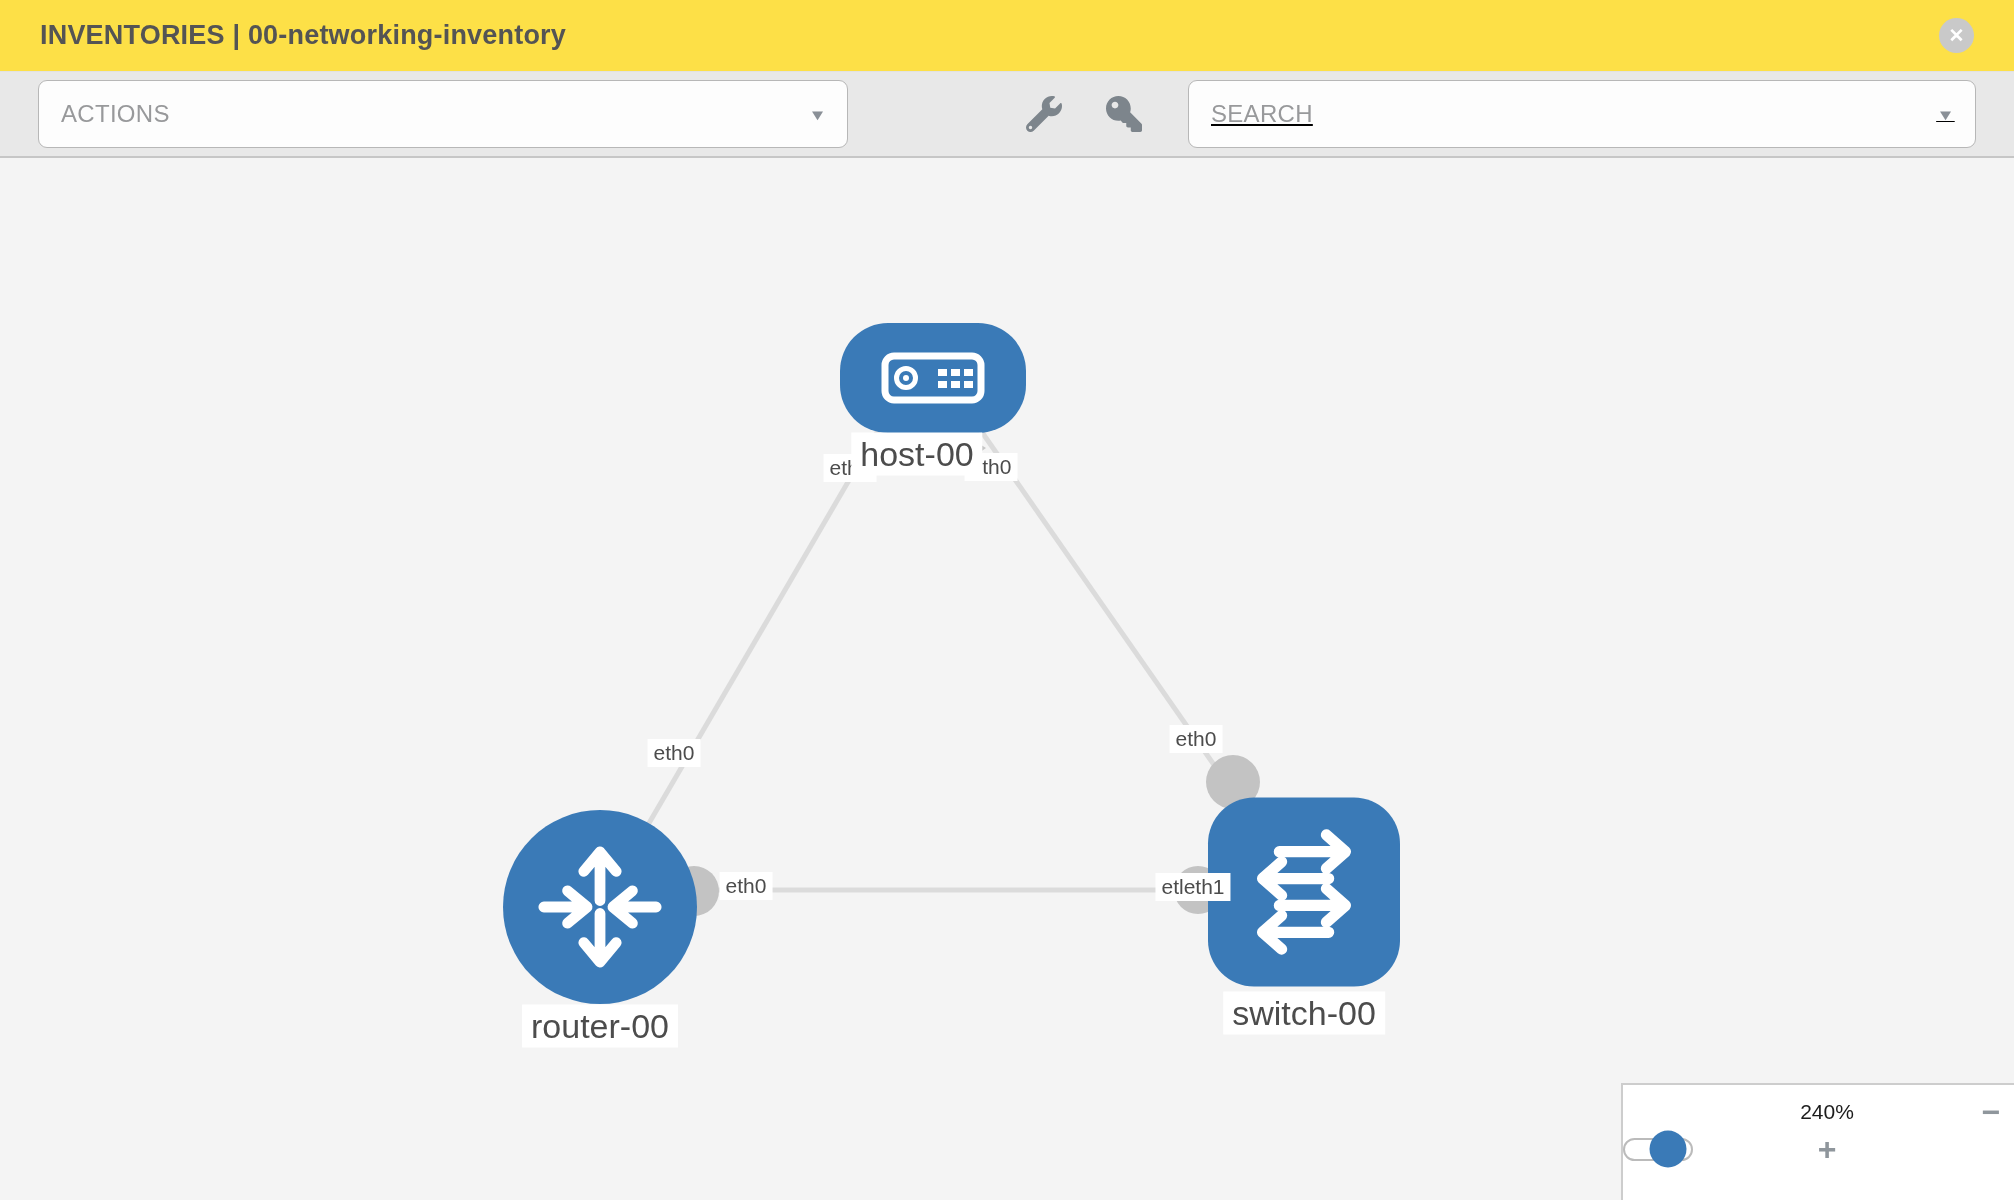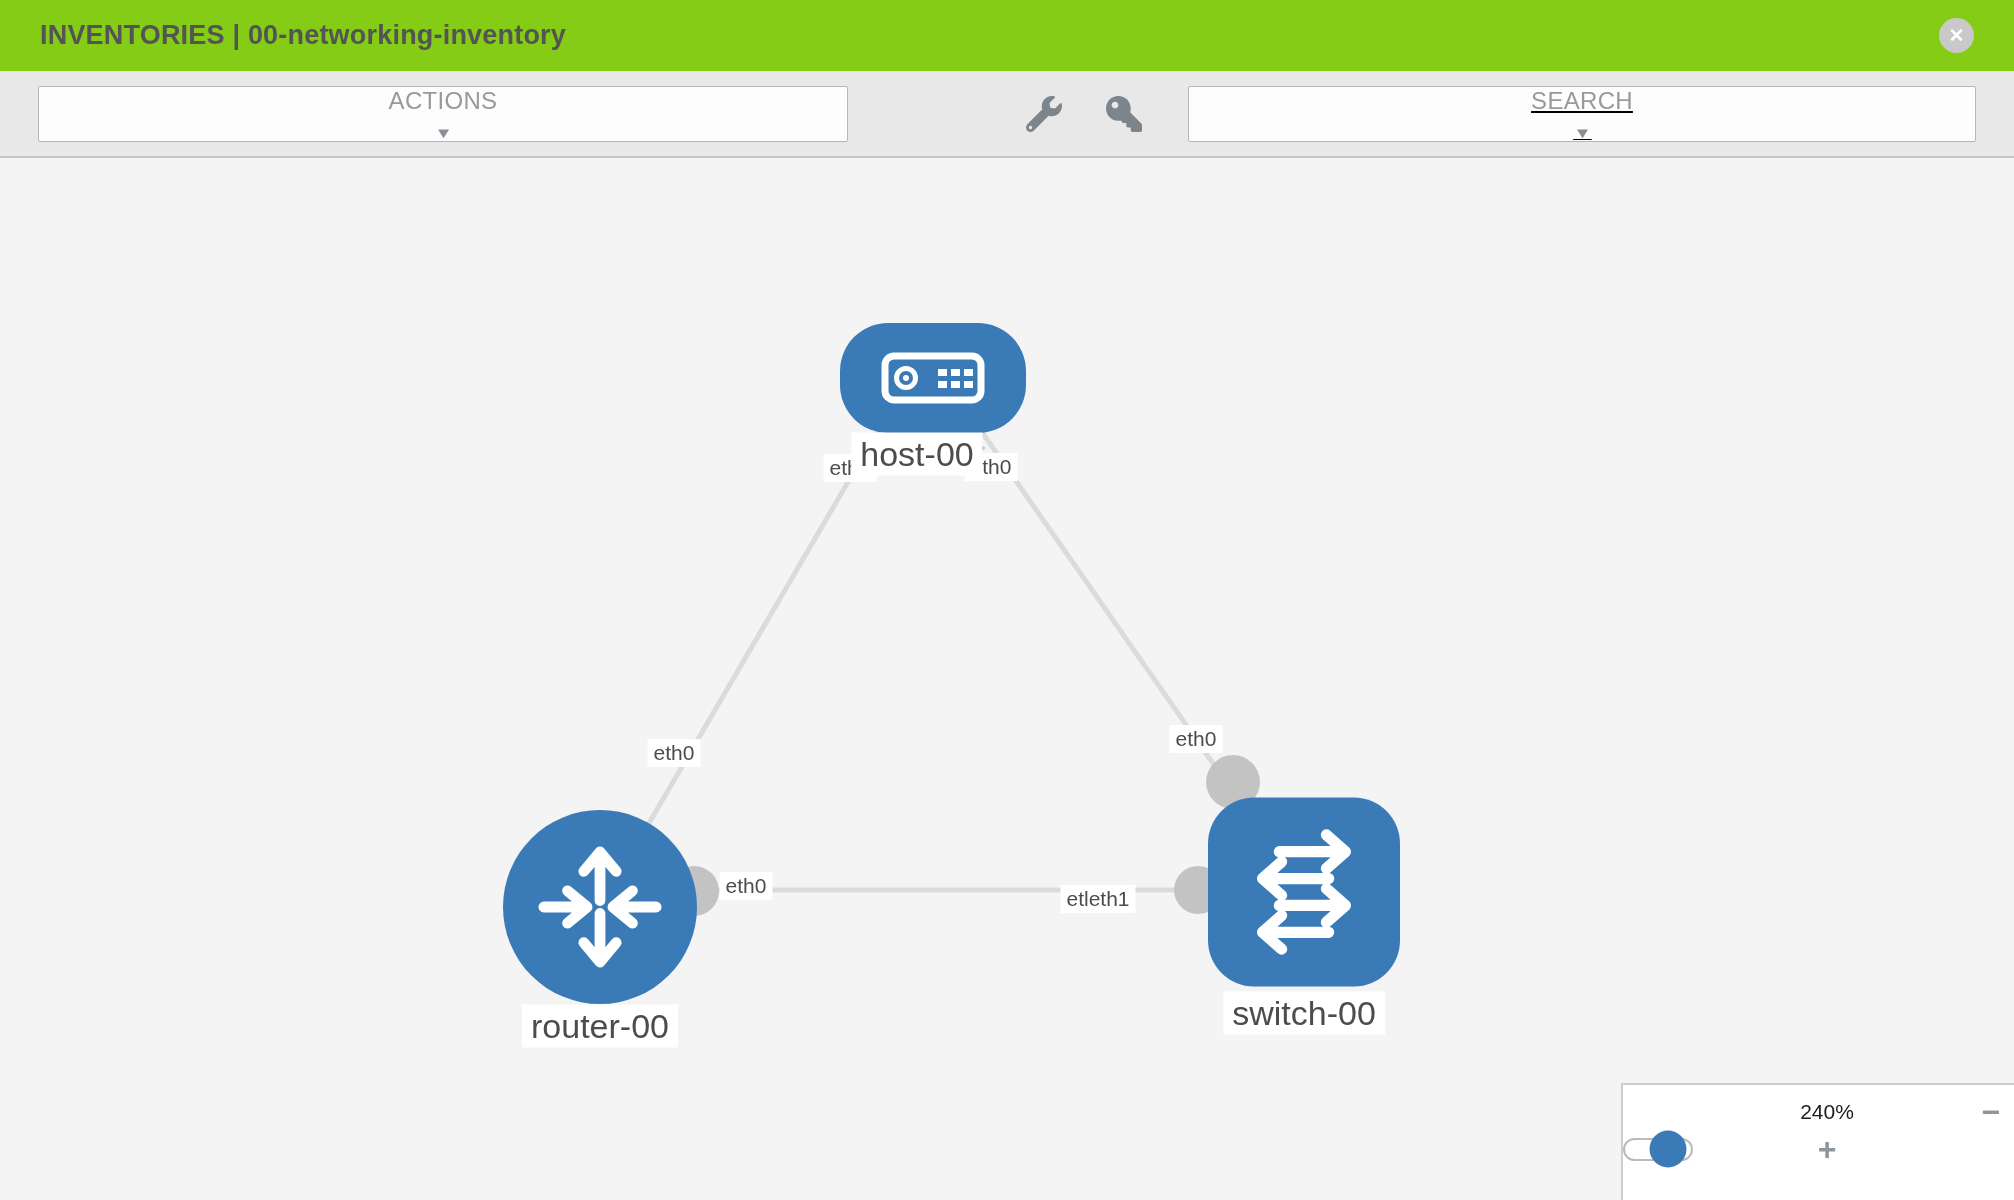--- a/index.html
+++ b/index.html
@@ -3,39 +3,39 @@
 <meta charset="utf-8">
 <style>
   * { box-sizing: border-box; margin: 0; padding: 0; }
   html, body {
     width: 2014px; height: 1200px; overflow: hidden;
     font-family: "Liberation Sans", sans-serif;
     background: #f4f4f4;
   }
   
   .header {
-    height: 72px; background: #84cc16; border-bottom: 1px solid #e2e2e2;
+    height: 72px; background: #fde047; border-bottom: 1px solid #e2e2e2;
     display: flex; align-items: center; padding: 0 40px; position: relative;
   }
   .title { font-size: 27px; font-weight: 700; color: #545454; letter-spacing: 0.2px; }
   .close-btn {
     margin-left: auto; width: 35px; height: 35px; border-radius: 50%;
     background: #c9c9c9; color: #ffffff; display: flex; align-items: center;
     justify-content: center; font-size: 19px; font-weight: 700; cursor: pointer;
     user-select: none;
   }
   
   .toolbar {
     height: 86px; background: #e8e8e8; border-bottom: 2px solid #c6c6c6;
     display: flex; align-items: center; padding: 0 38px;
   }
   .select {
-    height: 56px; background: #fdfdfd; border: 1px solid #b7b7b7; border-radius: 2px;
+    height: 68px; background: #fdfdfd; border: 1px solid #b7b7b7; border-radius: 9px;
     display: flex; align-items: center; justify-content: space-between;
-    padding: 0 22px; cursor: pointer; flex-direction: column;
+    padding: 0 22px; cursor: pointer;
   }
   .select .ph { font-size: 24px; color: #98999b; letter-spacing: 0.3px; }
   .select .caret { font-size: 15px; color: #8a9097; transform: scaleX(1.25); }
   .select.actions { width: 810px; }
   .select.search  { margin-left: auto; width: 788px; text-decoration: underline; }
   .tools { margin-left: 178px; display: flex; gap: 44px; align-items: center; }
   .tool { background: none; border: none; cursor: pointer; line-height: 0; }
   .tool svg { width: 36px; height: 36px; fill: #7d858c; }
   
   .canvas { position: relative; height: 1042px; background: #f4f4f4; overflow: hidden; }
@@ -158,21 +158,21 @@
           <use href="#icon-switch" transform="translate(1304 734) scale(1.12)"></use>
         </g>
       </g>
   </svg>
   <div id="chips">
       <div class="chip " style="left: 850px; top: 310px;">eth0</div>
       <div class="chip " style="left: 991px; top: 309px;">eth0</div>
       <div class="chip " style="left: 674px; top: 595px;">eth0</div>
       <div class="chip " style="left: 1196px; top: 581px;">eth0</div>
       <div class="chip " style="left: 746px; top: 728px;">eth0</div>
-      <div class="chip " style="left: 1098px; top: 729px; margin-top: 12px;">etleth1</div>
+      <div class="chip " style="left: 1193px; top: 729px;">etleth1</div>
       <div class="chip node-chip" style="left: 917px; top: 296px;">host-00</div>
       <div class="chip node-chip" style="left: 600px; top: 840px; margin-top: 28px;">router-00</div>
       <div class="chip node-chip" style="left: 1304px; top: 855px;">switch-00</div>
     </div>
 </div>
 
 <div class="zoom-panel">
   <div class="zp-level">240%</div>
   <div class="zp-btn">−</div>
   <div class="zp-track">

